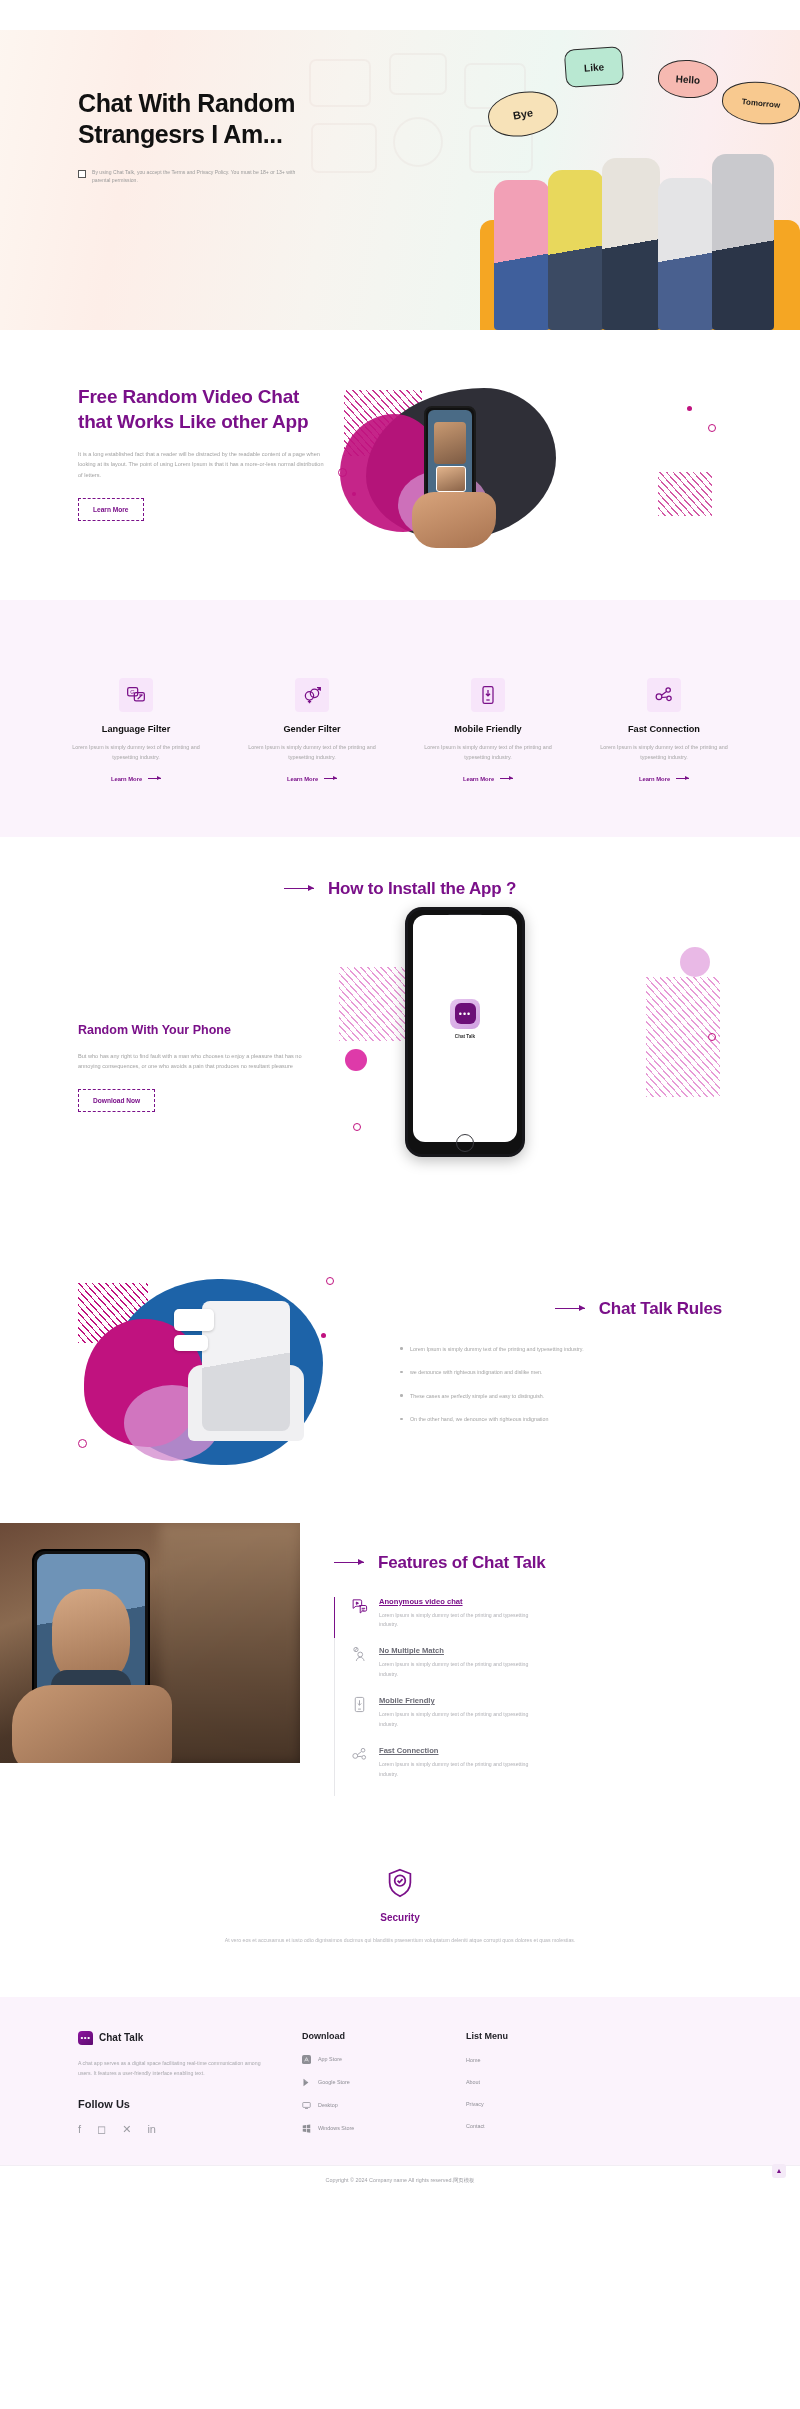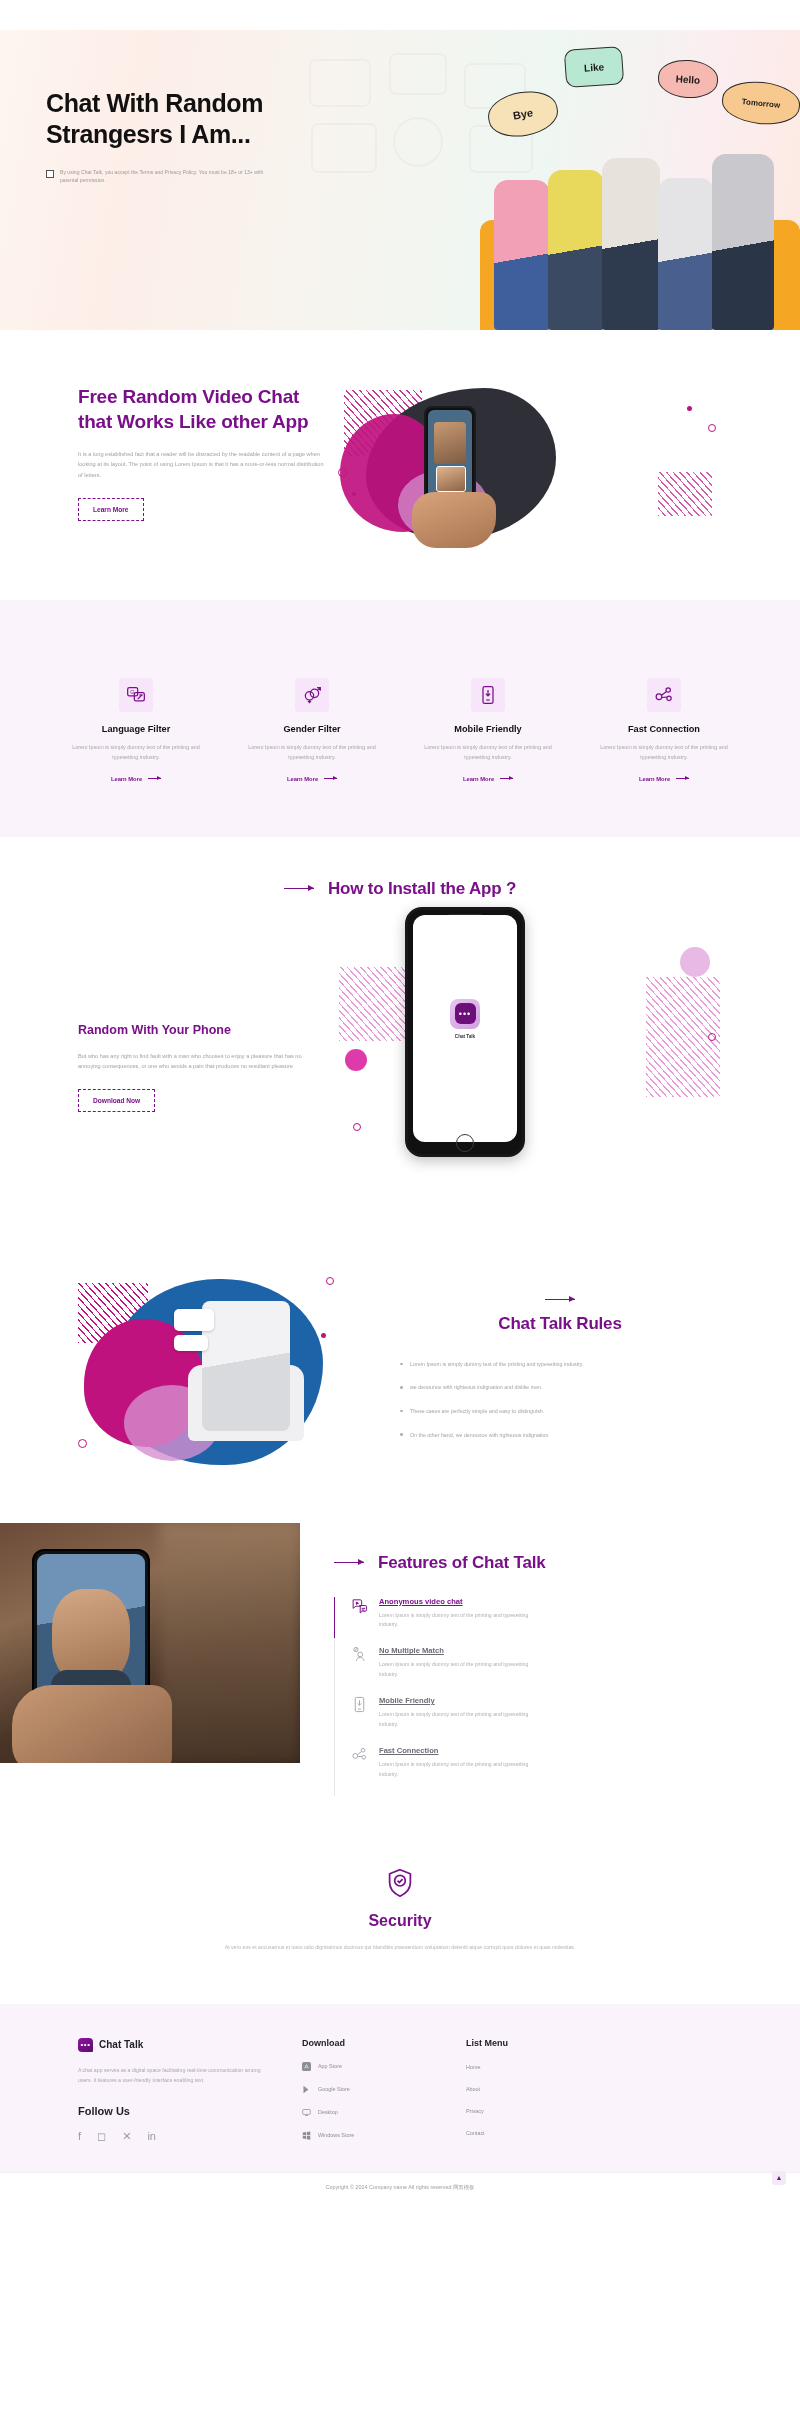--- a/index.html
+++ b/index.html
@@ -19,21 +19,21 @@
     height: 330px;
     background: linear-gradient(100deg,#fdf6f0 0%,#fdeee8 18%,#f7f4ef 42%,#eef7f2 66%,#fbeef0 85%,#fde9e2 100%);
     overflow: hidden;
   }
   .hero-top-strip {
     position:absolute; top:0; left:0; right:0; height:30px; background:#ffffff; z-index:8;
   }
   .hero-bgdoodle {
     position:absolute; left:300px; top:50px; width:260px; height:140px; opacity:.10;
   }
-  .hero-inner { position:relative; z-index:5; padding:0 0 0 46px; }
+  .hero-inner { position:relative; z-index:5; padding:0 0 0 78px; }
   .hero-title {
     margin-top:88px;
     font-size:25px; line-height:1.25; font-weight:bold; color:#111; letter-spacing:-.4px;
     max-width:300px;
   }
   .hero-consent {
     margin-top:17px; display:flex; gap:6px; align-items:flex-start; max-width:218px;
   }
   .hero-consent .cbox {
     width:8px;height:8px;border:1.2px solid #555;background:#fff;flex:0 0 auto;margin-top:2px;
@@ -251,21 +251,21 @@
     content:""; position:absolute; left:-1.4px; top:0; bottom:8px; width:1.6px; background:#7a1089;
   }
   .feat-ico { width:20px; height:20px; flex:0 0 auto; display:flex; align-items:flex-start; justify-content:center; }
   .feat-name { font-size:7.6px; font-weight:bold; color:#6b6b75;text-decoration:underline; }
   .feat-item.active .feat-name { color:#7a1089; }
   .feat-desc { font-size:5.2px; line-height:1.9; color:#b0b0b5; margin-top:5px; max-width:168px; }
 
   
   .sec-security { background:#fff; padding:44px 80px 52px; text-align:center; }
   .sec-security .shield { margin:0 auto 14px; width:28px; height:30px; }
-  .sec-security h3 { font-size:16px; font-weight:bold; color:#7a1089; }
+  .sec-security h3 { font-size:10px; font-weight:bold; color:#7a1089; }
   .sec-security p { font-size:5.2px; line-height:1.95; color:#b5b5ba; margin-top:12px; }
 
   
   .footer { background:#fbf3fc; padding:34px 78px 30px; display:flex; gap:34px; }
   .f-col-brand { width:190px; }
   .f-logo { display:flex; align-items:center; gap:6px; }
   .f-logo-mark {
     width:15px;height:14px;border-radius:4px 4px 1px 4px;
     background:linear-gradient(145deg,#8e13a0,#5d0c70);
     display:flex;align-items:center;justify-content:center;
@@ -477,21 +477,21 @@
       <div class="rblob-lilac"></div>
       <div class="r-chair"></div>
       <div class="r-person"></div>
       <div class="r-msg"></div>
       <div class="r-msg2"></div>
       <div class="ring" style="left:0px;top:166px;width:9px;height:9px;"></div>
       <div class="ring" style="right:44px;top:4px;width:8px;height:8px;"></div>
       <div class="dot" style="right:52px;top:60px;width:5px;height:5px;"></div>
     </div>
     <div class="rules-right">
-      <div class="sec-head" style="justify-content:center;flex-direction:column;">
+      <div class="sec-head" style="justify-content:flex-end;">
         <span class="arrow-long"></span>
         <h2 class="sec-title">Chat Talk Rules</h2>
       </div>
       <ul class="rules-list">
         <li>Lorem Ipsum is simply dummy text of the printing and typesetting industry.</li>
         <li>we denounce with righteous indignation and dislike men.</li>
         <li>These cases are perfectly simple and easy to distinguish.</li>
         <li>On the other hand, we denounce with righteous indignation</li>
       </ul>
     </div>

